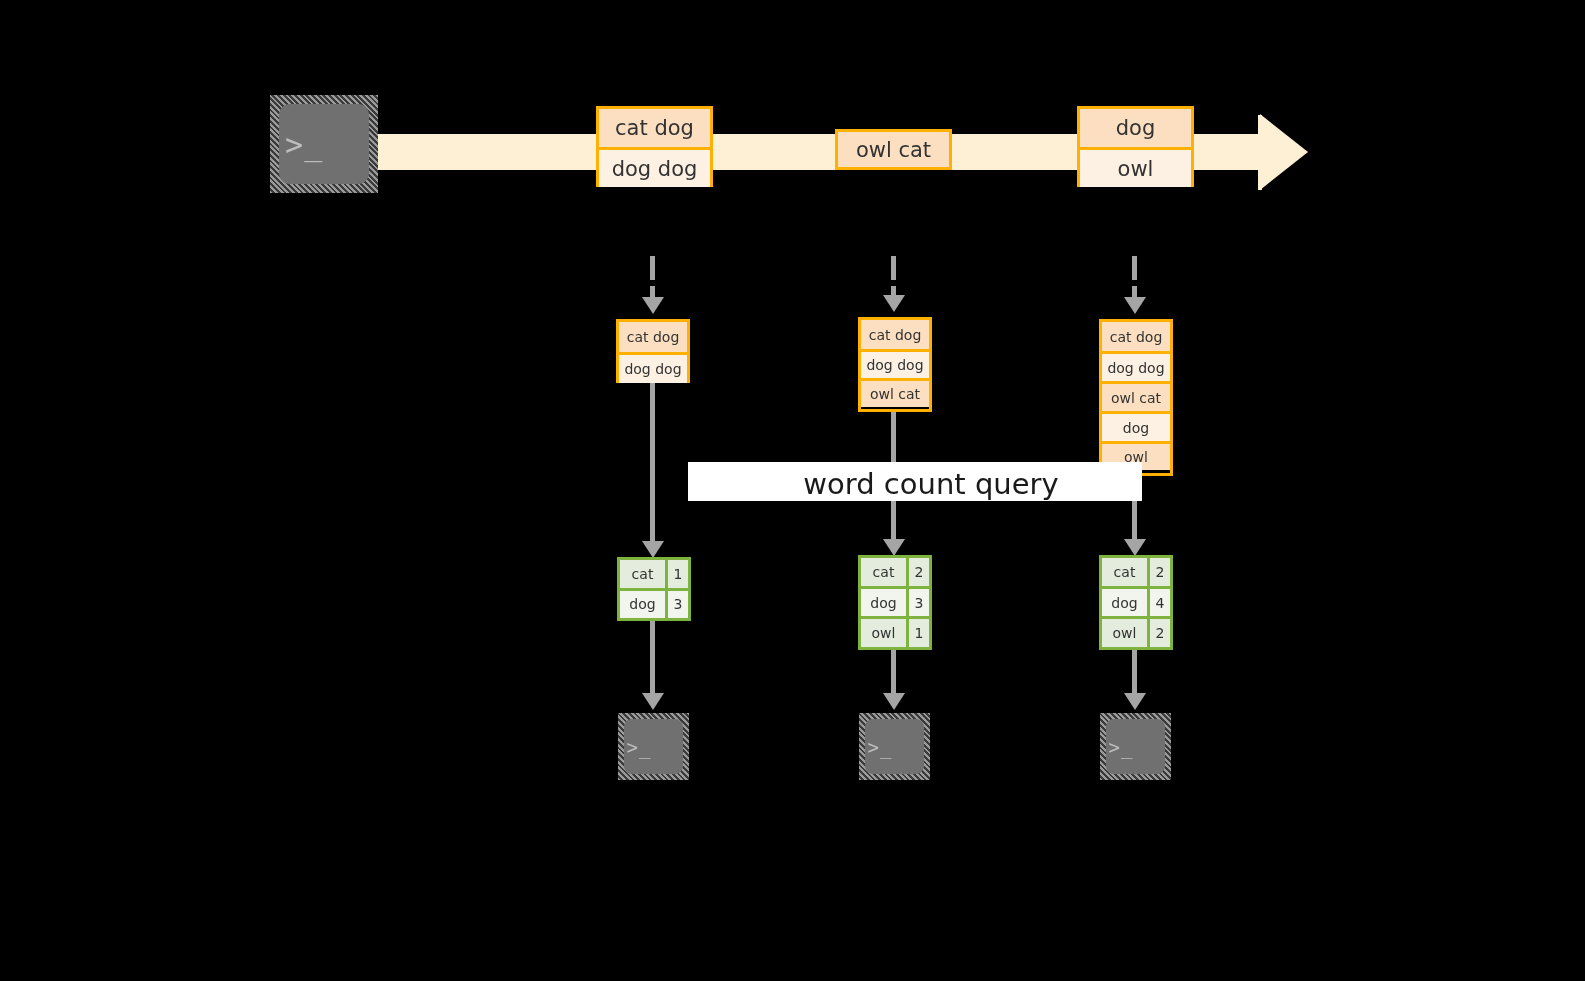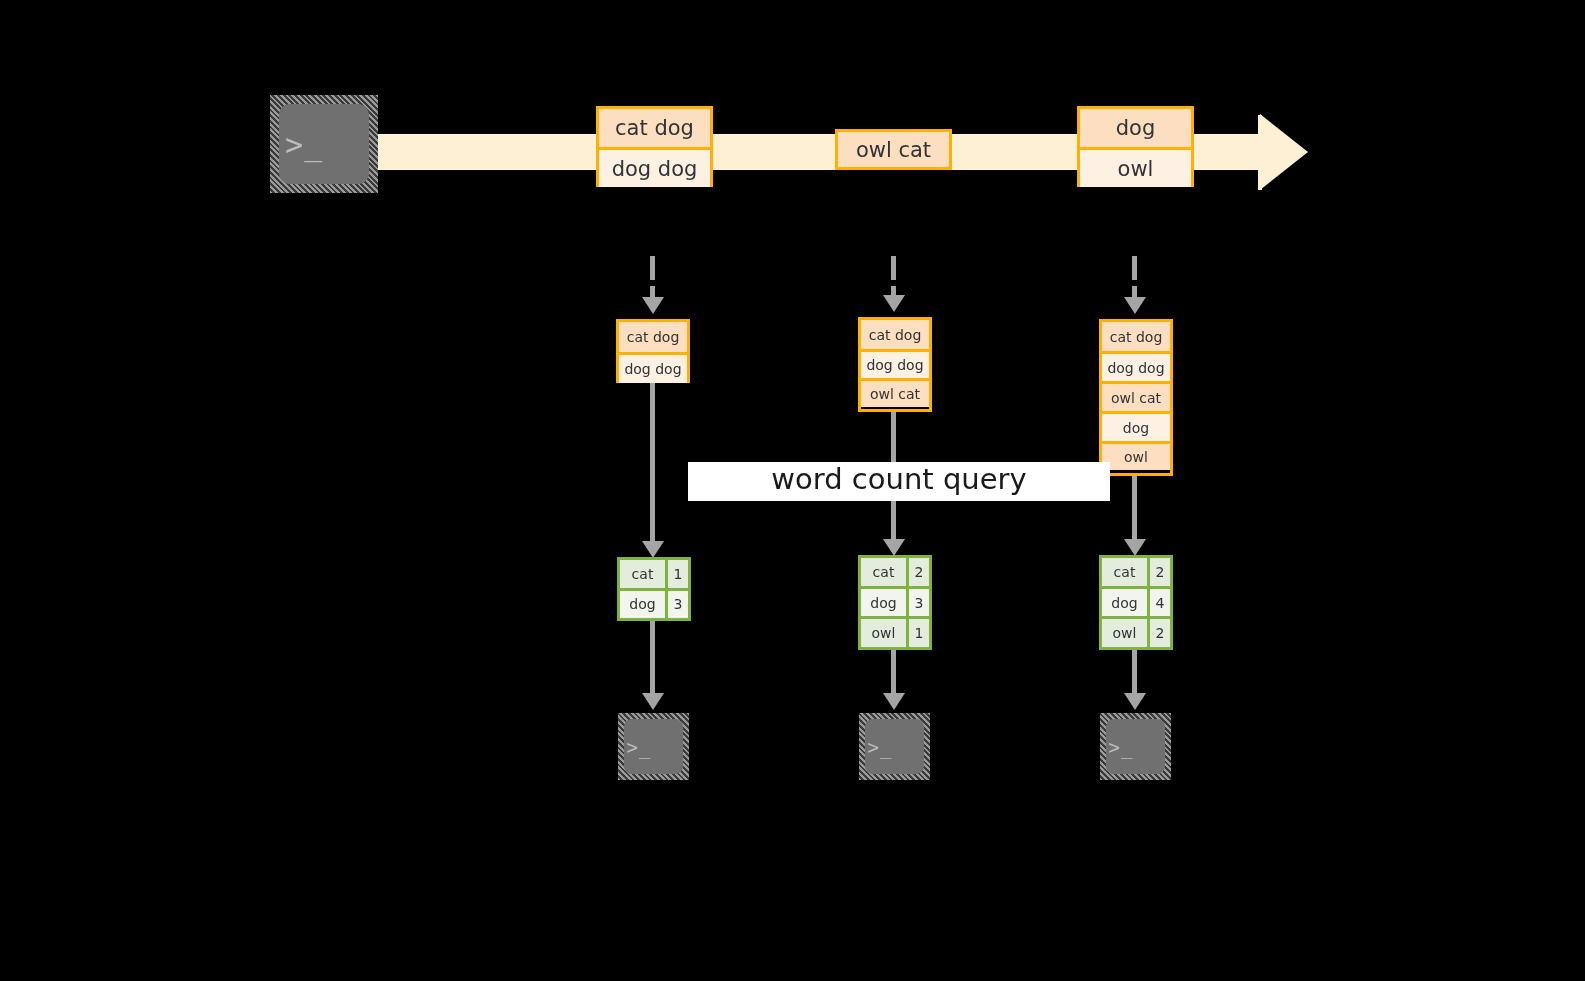--- a/index.html
+++ b/index.html
@@ -69,22 +69,23 @@
   .vhead{
     position:absolute;width:0;height:0;
     border-left:11px solid transparent;
     border-right:11px solid transparent;
     border-top:17px solid #a5a5a5;
   }
 
   
   .query-label{
     position:absolute;background:#ffffff;color:#1a1a1a;
-    display:flex;align-items:flex-start;justify-content:center;
+    display:flex;align-items:flex-end;justify-content:center;
     white-space:nowrap;
+    padding-left:32px;
   }
 </style>
 </head>
 <body>
 
 <div id="stage">
 
   <div class="stream-band" style="left:368px;top:134px;width:892px;height:36px;"></div>
   <div class="stream-head-base" style="left:1258px;top:115px;width:4px;height:75px;"></div>
   <div class="stream-head" style="left:1260px;top:114px;"></div>

